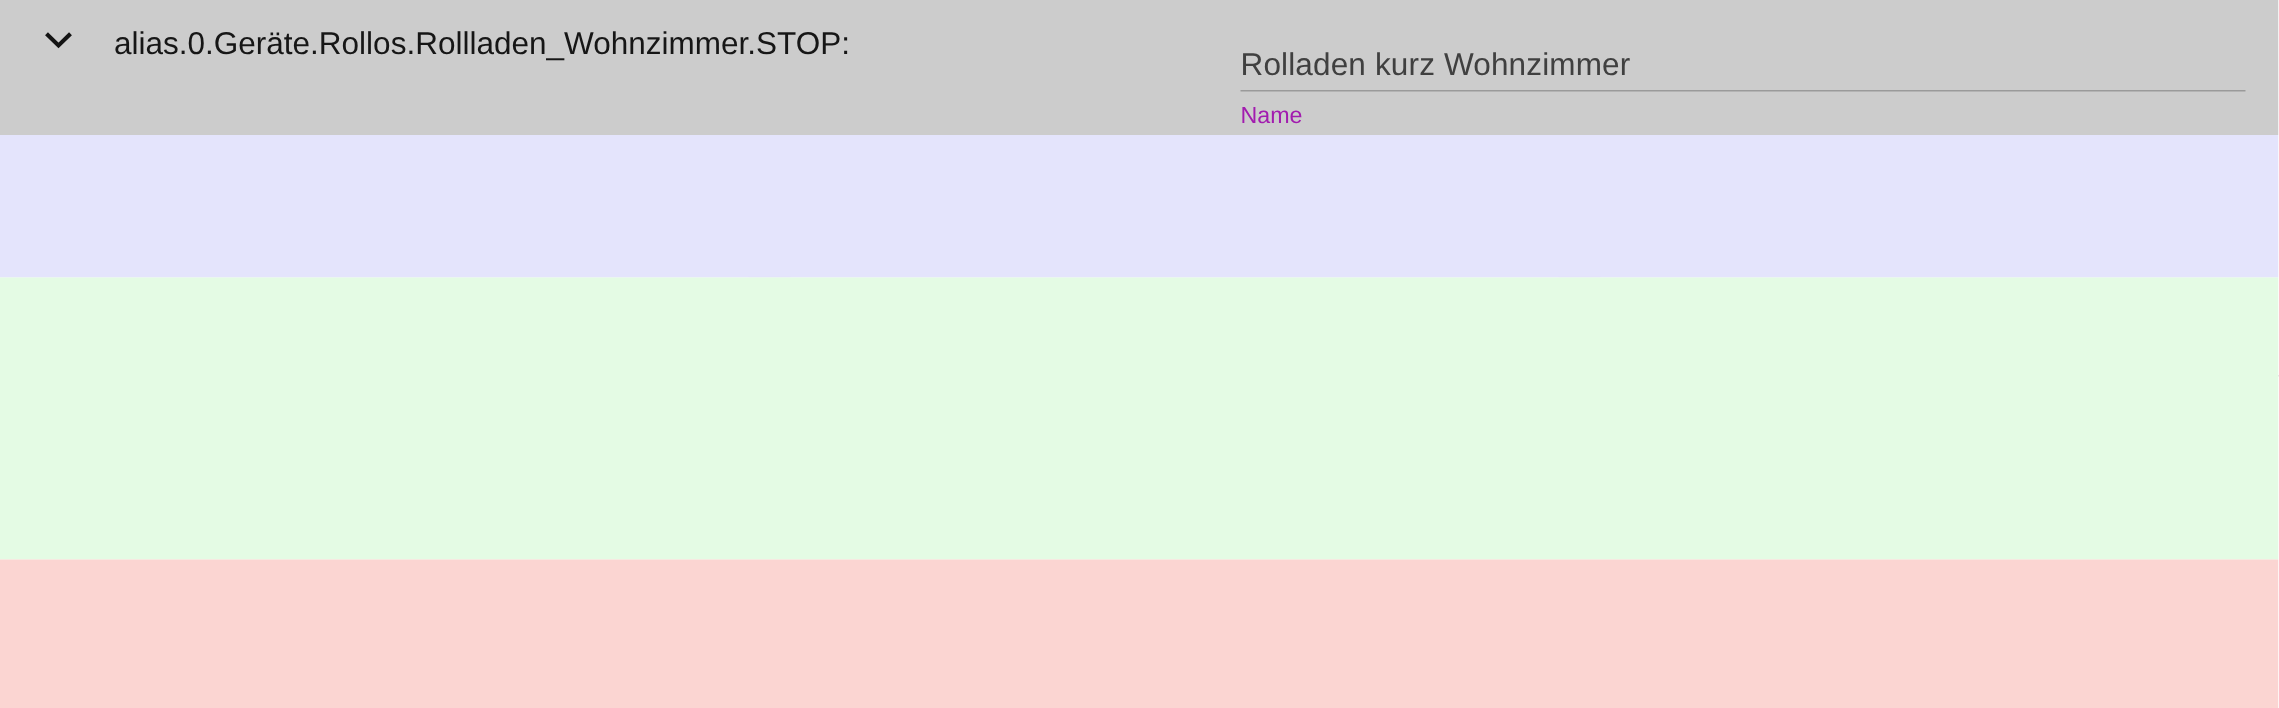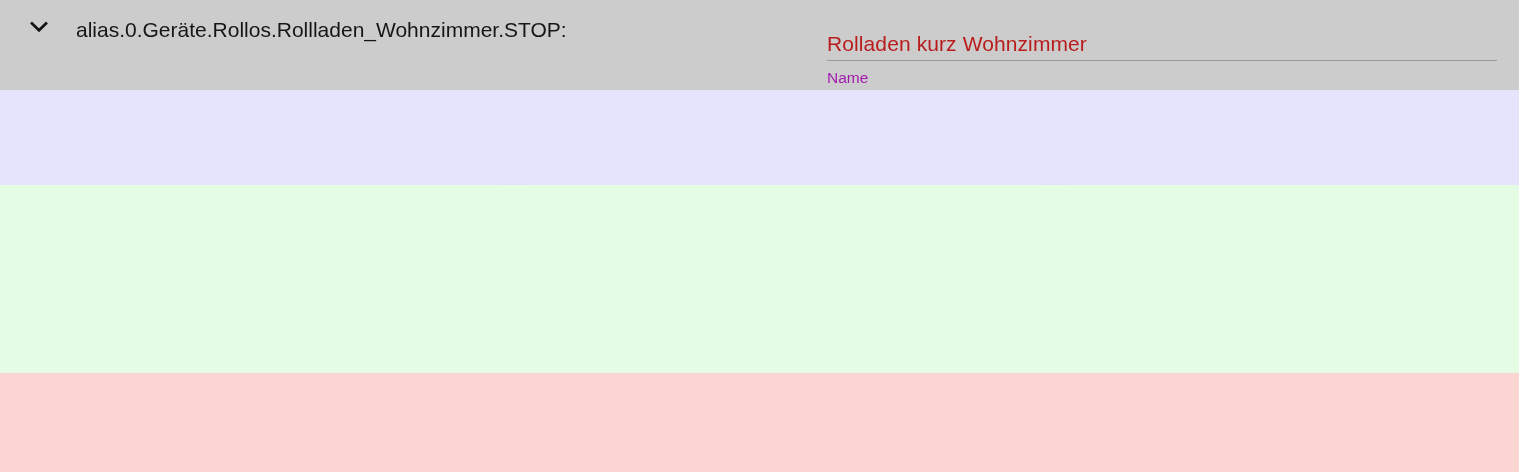--- a/index.html
+++ b/index.html
@@ -33,21 +33,21 @@
   
   .field {
     position: absolute;
     box-sizing: border-box;
   }
   .field .value {
     position: absolute;
     left: 0;
     bottom: 20px;
     font-size: 20px;
-    color: #b91c1c;
+    color: #404040;
     white-space: nowrap;
     line-height: 24px;
     letter-spacing: 0.1px;
   }
   .field .rule {
     position: absolute;
     left: 0;
     right: 0;
     bottom: 18px;
     height: 1px;

